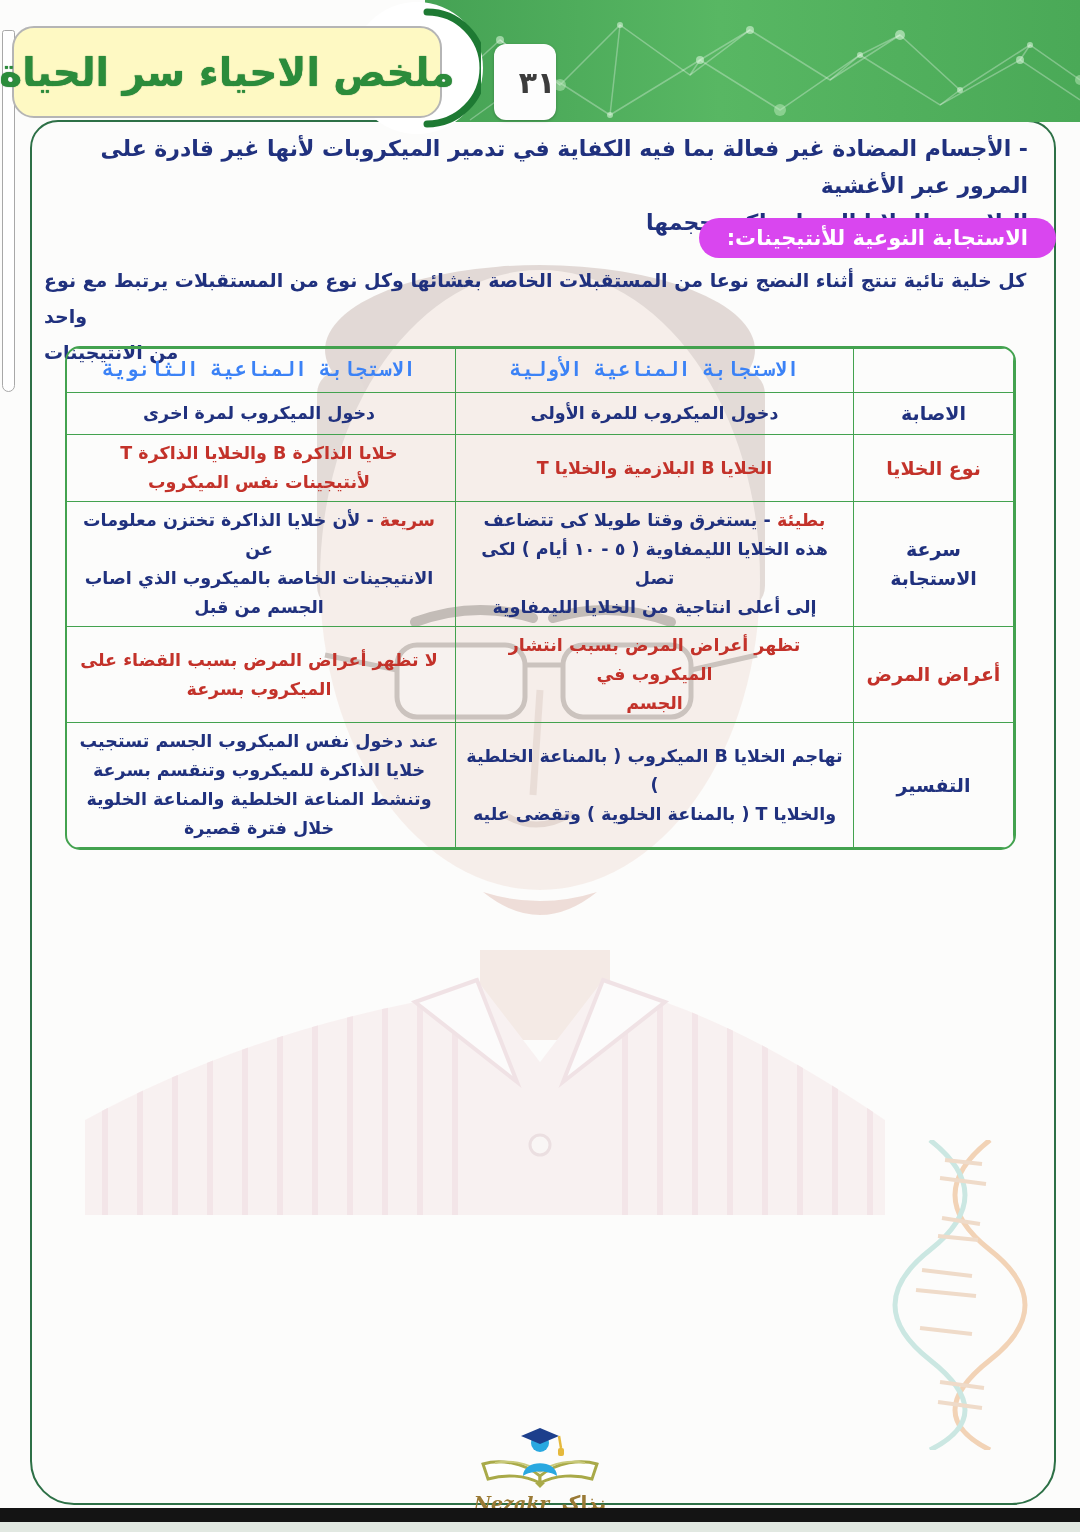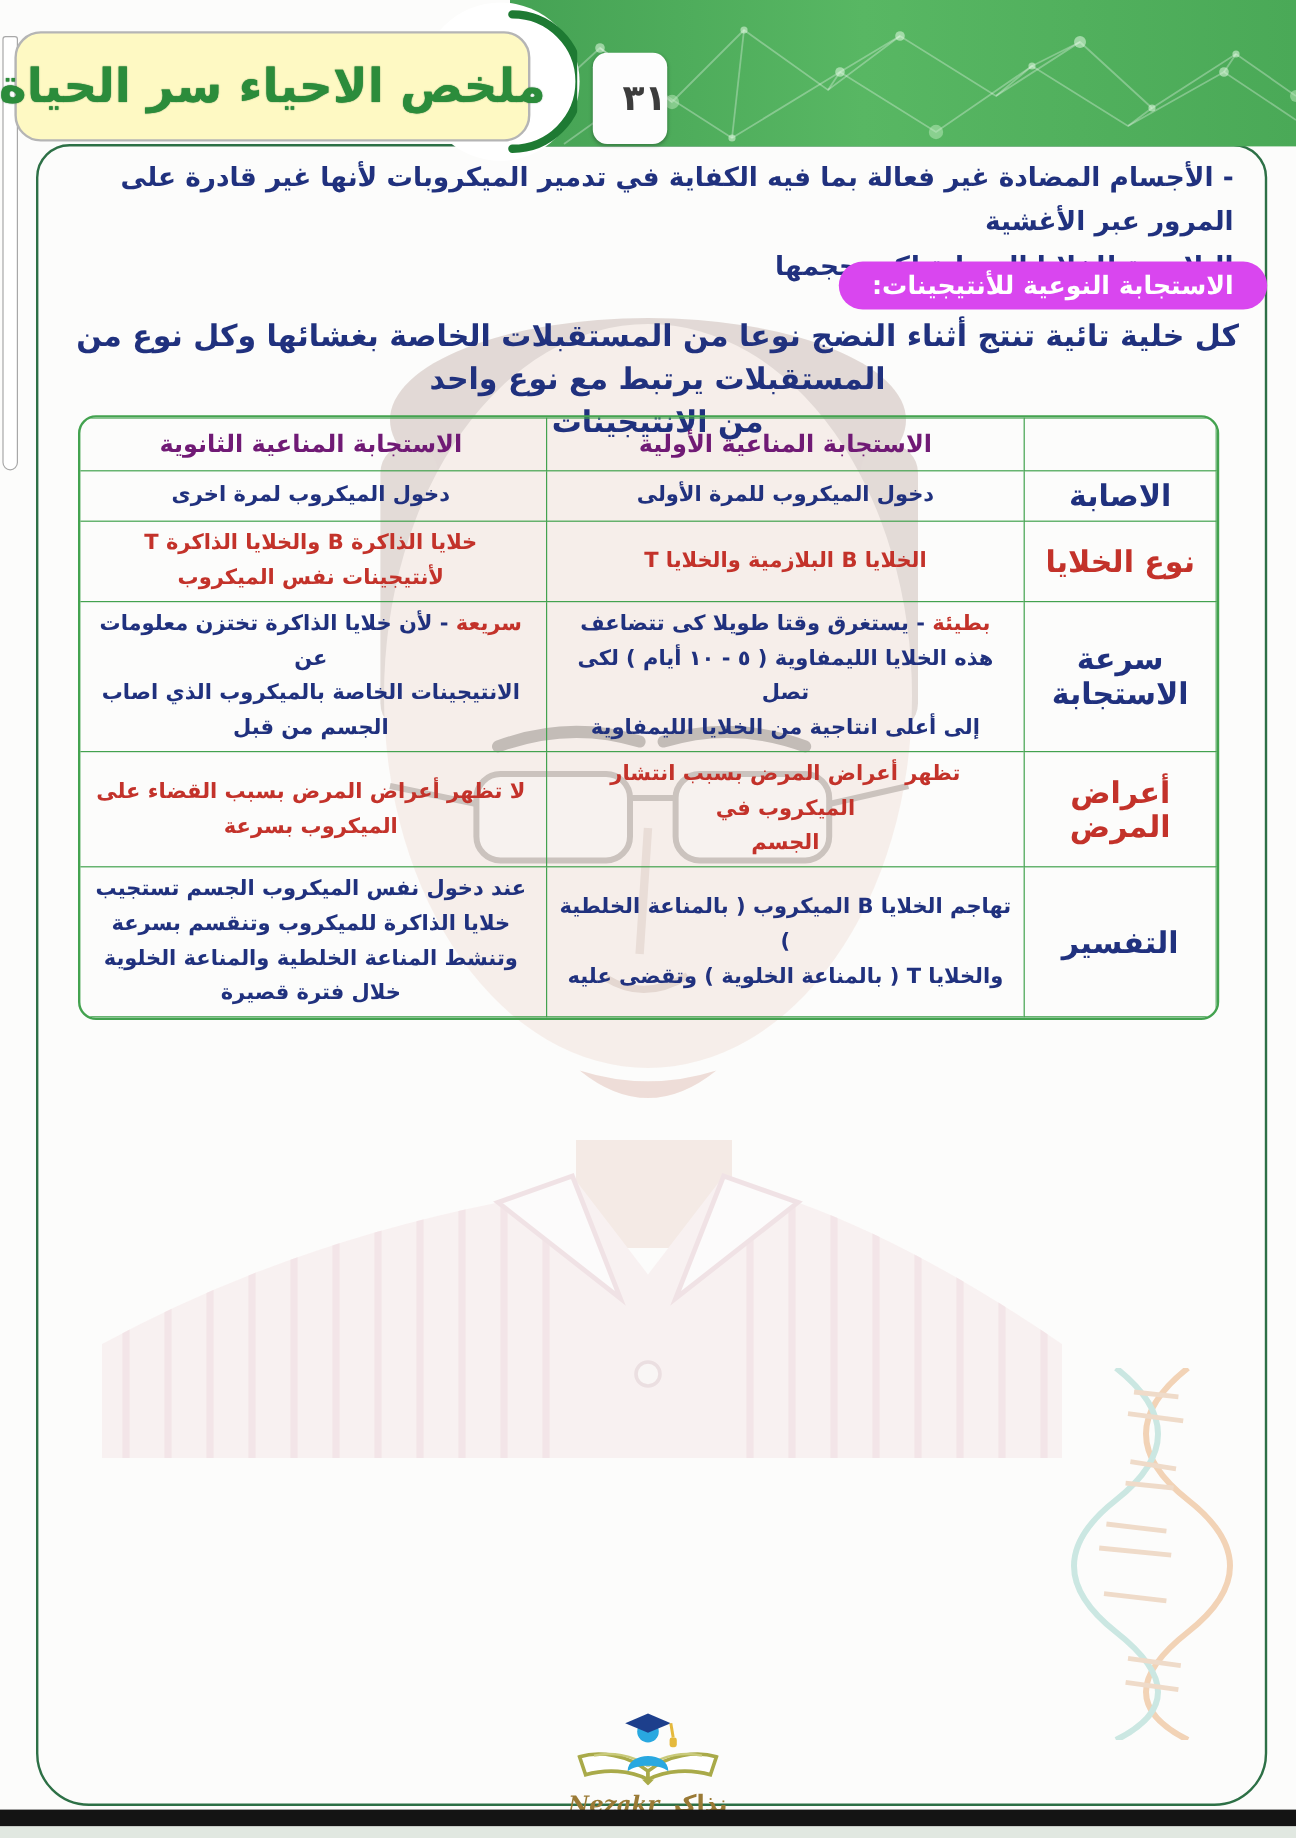--- a/index.html
+++ b/index.html
@@ -32,33 +32,33 @@
   
   .watermark { position:absolute; left:85px; top:250px; z-index:1; opacity:.5; }
   .dna { position:absolute; left:860px; top:1140px; z-index:1; opacity:.8; }
 
   
   .pre { white-space:pre-line; }
   .p1 { position:absolute; left:44px; right:52px; top:130px; z-index:5; text-align:right;
     font-size:22px; font-weight:800; color:#20317e; line-height:37px; }
   .pill { position:absolute; right:24px; top:218px; height:40px; line-height:40px; padding:0 28px;
     background:#d946ef; border-radius:20px; color:#ffffff; font-size:21px; font-weight:800; z-index:5; }
-  .p2 { position:absolute; right:28px; left:44px; top:262px; z-index:5; text-align:center;
-    font-size:25px; font-weight:800; color:#20317e; line-height:36px; }
+  .p2 { position:absolute; right:28px; left:44px; top:262px; z-index:5; text-align:left;
+    font-size:19px; font-weight:800; color:#20317e; line-height:36px; }
 
   
   .table-wrap { position:absolute; right:64px; top:346px; width:951px; z-index:5;
     border:2px solid #43a24f; border-radius:15px; overflow:hidden; }
   table { width:100%; border-collapse:collapse; table-layout:fixed; }
   td { border:1.6px solid #43a24f; text-align:center; vertical-align:middle; padding:4px 10px;
     font-weight:800; font-size:17.5px; line-height:29px; background:transparent; }
-  td.lbl { width:160px; font-size:25px; padding:4px 6px; }
+  td.lbl { width:160px; font-size:19px; padding:4px 6px; }
   td.c1 { width:398px; }
   td.c2 { width:393px; }
-  tr.head td { font-size:20px; color:#701a75; height:44px; }
+  tr.head td { font-size:20px; color:#3b82f6; height:44px;font-family:Liberation Mono, monospace; }
   .navy { color:#20317e; }
   .red { color:#c3322a; }
   .h1 td { height:42px; } .h2 td { height:62px; } .h3 td { height:100px; }
   .h4 td { height:67px; } .h5 td { height:112px; }
 
   
   .logo { position:absolute; left:465px; top:1426px; width:150px; z-index:8; text-align:center; }
   .brand { margin-top:0; font-size:20px; font-weight:800; color:#9a7a35; direction:rtl; line-height:22px; }
   .brand .en { font-family:"DejaVu Serif", serif; font-style:italic; font-size:19px; }
   .black-bar { position:absolute; left:0; top:1508px; width:1080px; height:14px; background:#141414; z-index:9; }

